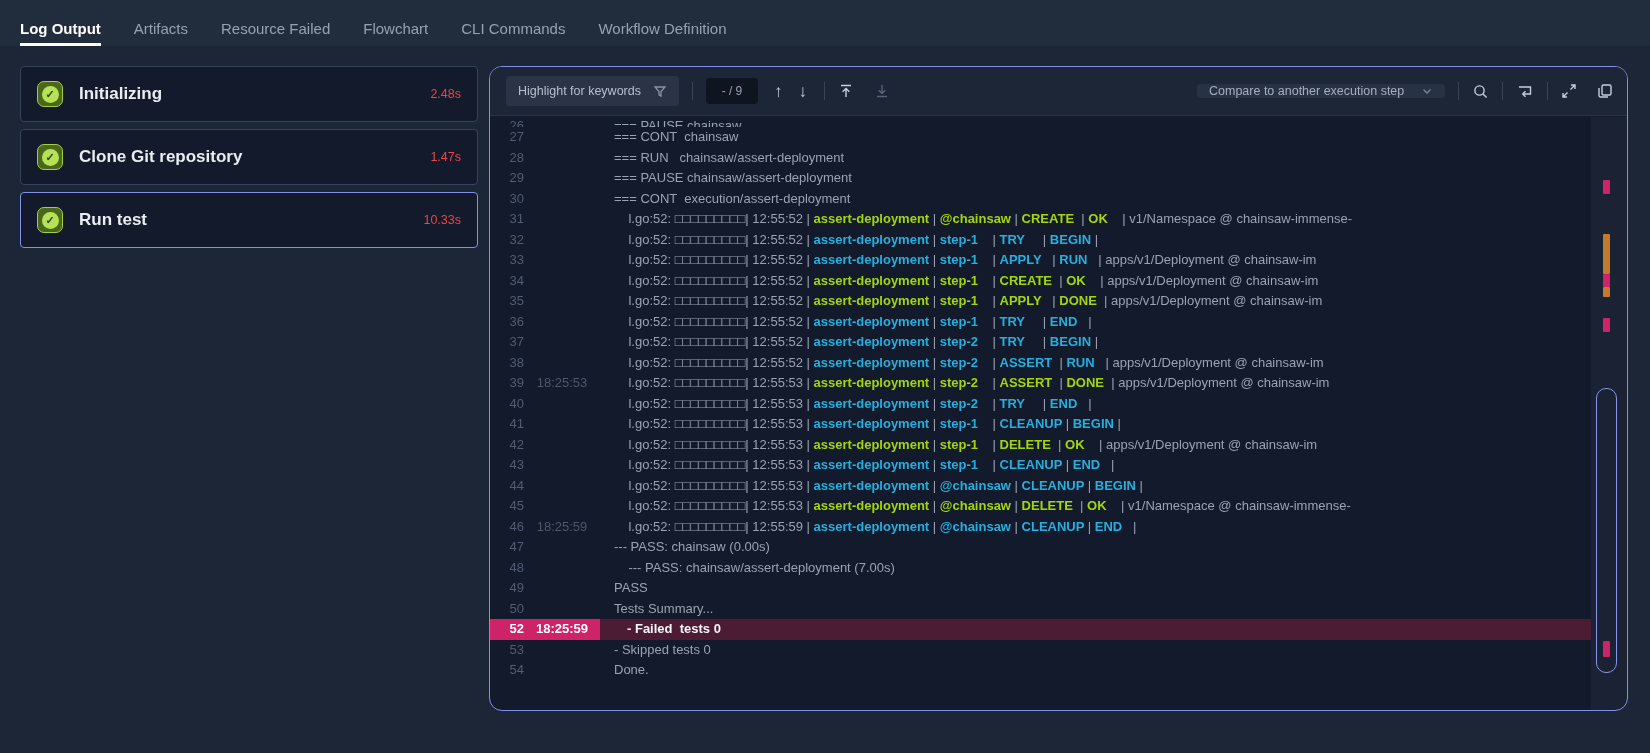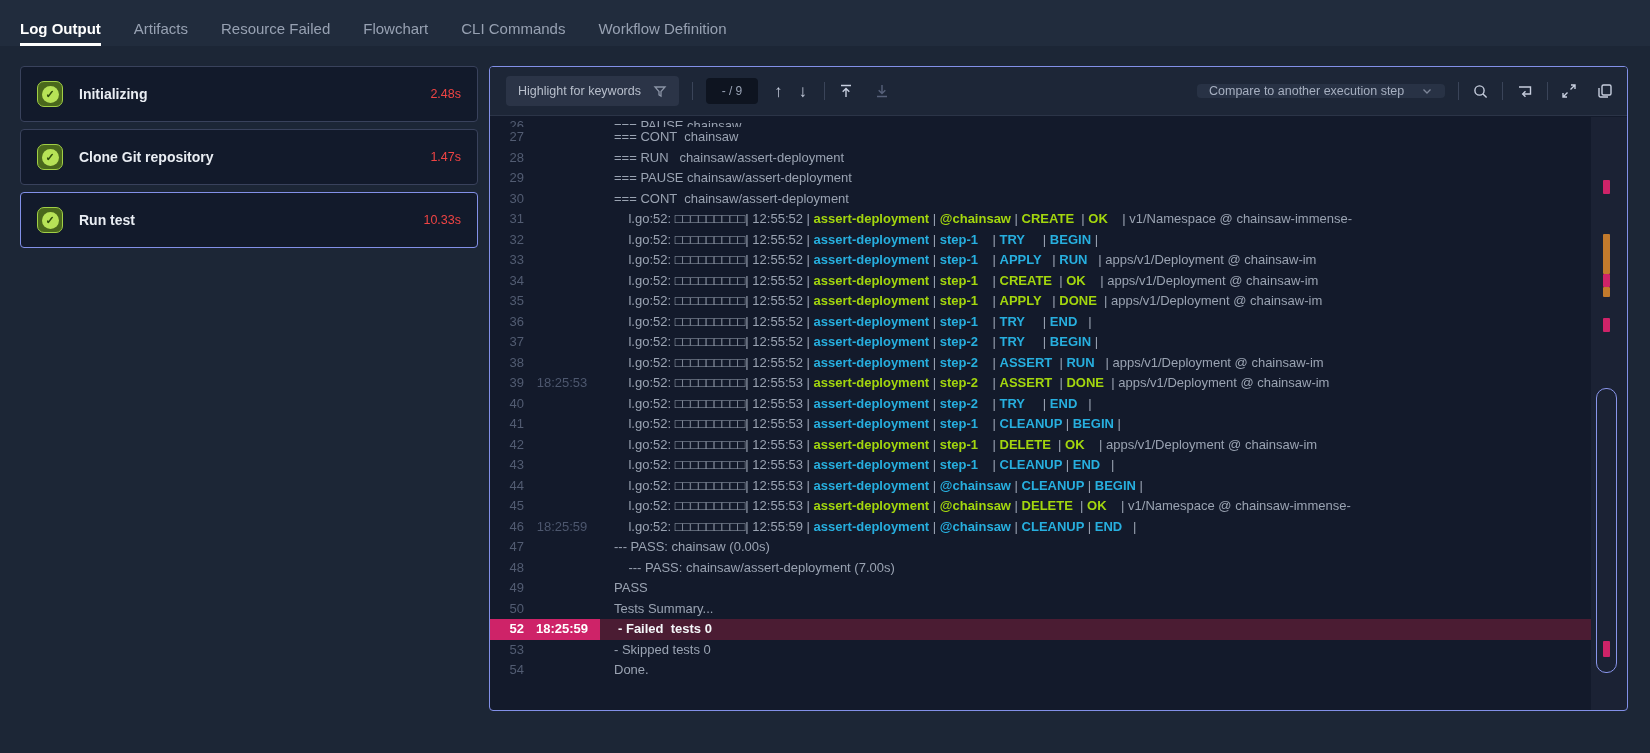--- a/index.html
+++ b/index.html
@@ -22,26 +22,26 @@
 
   
   .steps{width:458px;flex:none}
   .step{height:56px;background:var(--card-bg);border:1px solid var(--card-border);border-radius:4px;
         display:flex;align-items:center;padding:0 16px;margin-bottom:7px;cursor:pointer}
   .step.selected{border:1.5px solid var(--sel-border)}
   .badge{width:26px;height:26px;border-radius:7px;background:#4a681c;border:1.5px solid #a1cf45;
          display:flex;align-items:center;justify-content:center;flex:none;margin-right:16px}
   .badge .circ{width:17px;height:17px;border-radius:50%;background:#b7e257;color:#2f4c0d;
          font-size:11px;font-weight:bold;display:flex;align-items:center;justify-content:center}
-  .step .label{font-size:14px;font-weight:600;color:#e9edf3;flex:1}
+  .step .label{font-size:17px;font-weight:600;color:#e9edf3;flex:1}
   .step .dur{font-size:12.5px;color:#ef4444}
 
   
   .panel{position:relative;flex:1;height:645px;background:var(--panel-bg);border:1px solid var(--sel-border);
-         border-radius:4px;overflow:hidden}
+         border-radius:13px;overflow:hidden}
   .ltoolbar{height:49px;background:var(--toolbar-bg);border-bottom:1px solid #2b3447;
             display:flex;align-items:center;padding:0 14px 0 16px}
   .pill{height:30px;background:var(--pill-bg);border-radius:4px;display:flex;align-items:center;
         padding:0 12px;font-size:12.5px;color:#b8bfcc;cursor:pointer}
   .pill .fic{margin-left:12px;display:flex}
   .vdiv{width:1px;height:18px;background:#3a4459;margin:0 13px;flex:none}
   .counter{width:52px;height:26px;background:#0e1420;border-radius:4px;display:flex;align-items:center;
            justify-content:center;font-size:12px;color:#98a2b4}
   .arrbtn{background:none;border:none;color:var(--icon);font-size:17px;cursor:pointer;margin-left:16px;line-height:1}
   .ibtn{background:none;border:none;cursor:pointer;display:flex;align-items:center;padding:0}
@@ -57,21 +57,21 @@
   .row.partial{height:11px;overflow:hidden;display:flex;align-items:flex-end}
   .row.partial>*{transform:translateY(9px)}
   .ln{width:34px;text-align:right;color:var(--ln);flex:none}
   .ts{width:76px;text-align:center;color:var(--ts);flex:none}
   .txt{padding-left:14px;white-space:pre;flex:1}
   .seg-g{color:var(--log-gray)} .seg-n{color:var(--green);font-weight:bold}
   .seg-b{color:var(--cyan);font-weight:bold} .seg-w{color:#f4f6f9;font-weight:bold}
   .row.subtle{background:#1c2539}
   .row.hl{background:var(--hl-row)}
   .row.hl .ln,.row.hl .ts{background:var(--hl-gutter);color:#ffffff;font-weight:bold}
-  .row.hl .txt{margin-left:4px}
+  .row.hl .txt{margin-left:13px}
 
   
   .minimap{position:absolute;top:50px;bottom:0;right:0;width:36px;background:rgba(220,228,255,0.045)}
   .mark{position:absolute;left:12px;width:7px;border-radius:1px}
   .thumb{position:absolute;left:5px;width:21px;border:1.5px solid #8995ea;border-radius:10px;cursor:grab}
 
   svg{display:block}
 </style>
 </head>
 <body>
@@ -171,21 +171,21 @@
             <path d="M11 14H3.5A1.5 1.5 0 012 12.5V5" fill="none" stroke="#c7cede" stroke-width="1.4"></path>
           </svg>
       </button>
     </div>
 
     <div class="logbody">
         <div class="row partial"><span class="ln">26</span><span class="ts"></span><span class="txt"><span class="seg-g">=== PAUSE chainsaw</span></span></div>
         <div class="row"><span class="ln">27</span><span class="ts"></span><span class="txt"><span class="seg-g">=== CONT  chainsaw</span></span></div>
         <div class="row"><span class="ln">28</span><span class="ts"></span><span class="txt"><span class="seg-g">=== RUN   chainsaw/assert-deployment</span></span></div>
         <div class="row"><span class="ln">29</span><span class="ts"></span><span class="txt"><span class="seg-g">=== PAUSE chainsaw/assert-deployment</span></span></div>
-        <div class="row"><span class="ln">30</span><span class="ts"></span><span class="txt"><span class="seg-g">=== CONT  chainsaw/assert-deployment</span></span></div>
+        <div class="row"><span class="ln">30</span><span class="ts"></span><span class="txt"><span class="seg-g">=== CONT  execution/assert-deployment</span></span></div>
         <div class="row"><span class="ln">31</span><span class="ts"></span><span class="txt"><span class="seg-g">    l.go:52: □□□□□□□□□| 12:55:52 | </span><span class="seg-n">assert-deployment</span><span class="seg-g"> | </span><span class="seg-n">@chainsaw</span><span class="seg-g"> | </span><span class="seg-n">CREATE  </span><span class="seg-g">| </span><span class="seg-n">OK    </span><span class="seg-g">| v1/Namespace @ chainsaw-immense-</span></span></div>
         <div class="row"><span class="ln">32</span><span class="ts"></span><span class="txt"><span class="seg-g">    l.go:52: □□□□□□□□□| 12:55:52 | </span><span class="seg-b">assert-deployment</span><span class="seg-g"> | </span><span class="seg-b">step-1   </span><span class="seg-g"> | </span><span class="seg-b">TRY     </span><span class="seg-g">| </span><span class="seg-b">BEGIN </span><span class="seg-g">|</span></span></div>
         <div class="row"><span class="ln">33</span><span class="ts"></span><span class="txt"><span class="seg-g">    l.go:52: □□□□□□□□□| 12:55:52 | </span><span class="seg-b">assert-deployment</span><span class="seg-g"> | </span><span class="seg-b">step-1   </span><span class="seg-g"> | </span><span class="seg-b">APPLY   </span><span class="seg-g">| </span><span class="seg-b">RUN   </span><span class="seg-g">| apps/v1/Deployment @ chainsaw-im</span></span></div>
         <div class="row"><span class="ln">34</span><span class="ts"></span><span class="txt"><span class="seg-g">    l.go:52: □□□□□□□□□| 12:55:52 | </span><span class="seg-n">assert-deployment</span><span class="seg-g"> | </span><span class="seg-n">step-1   </span><span class="seg-g"> | </span><span class="seg-n">CREATE  </span><span class="seg-g">| </span><span class="seg-n">OK    </span><span class="seg-g">| apps/v1/Deployment @ chainsaw-im</span></span></div>
         <div class="row"><span class="ln">35</span><span class="ts"></span><span class="txt"><span class="seg-g">    l.go:52: □□□□□□□□□| 12:55:52 | </span><span class="seg-n">assert-deployment</span><span class="seg-g"> | </span><span class="seg-n">step-1   </span><span class="seg-g"> | </span><span class="seg-n">APPLY   </span><span class="seg-g">| </span><span class="seg-n">DONE  </span><span class="seg-g">| apps/v1/Deployment @ chainsaw-im</span></span></div>
         <div class="row"><span class="ln">36</span><span class="ts"></span><span class="txt"><span class="seg-g">    l.go:52: □□□□□□□□□| 12:55:52 | </span><span class="seg-b">assert-deployment</span><span class="seg-g"> | </span><span class="seg-b">step-1   </span><span class="seg-g"> | </span><span class="seg-b">TRY     </span><span class="seg-g">| </span><span class="seg-b">END   </span><span class="seg-g">|</span></span></div>
         <div class="row"><span class="ln">37</span><span class="ts"></span><span class="txt"><span class="seg-g">    l.go:52: □□□□□□□□□| 12:55:52 | </span><span class="seg-b">assert-deployment</span><span class="seg-g"> | </span><span class="seg-b">step-2   </span><span class="seg-g"> | </span><span class="seg-b">TRY     </span><span class="seg-g">| </span><span class="seg-b">BEGIN </span><span class="seg-g">|</span></span></div>
         <div class="row"><span class="ln">38</span><span class="ts"></span><span class="txt"><span class="seg-g">    l.go:52: □□□□□□□□□| 12:55:52 | </span><span class="seg-b">assert-deployment</span><span class="seg-g"> | </span><span class="seg-b">step-2   </span><span class="seg-g"> | </span><span class="seg-b">ASSERT  </span><span class="seg-g">| </span><span class="seg-b">RUN   </span><span class="seg-g">| apps/v1/Deployment @ chainsaw-im</span></span></div>
         <div class="row"><span class="ln">39</span><span class="ts">18:25:53</span><span class="txt"><span class="seg-g">    l.go:52: □□□□□□□□□| 12:55:53 | </span><span class="seg-n">assert-deployment</span><span class="seg-g"> | </span><span class="seg-n">step-2   </span><span class="seg-g"> | </span><span class="seg-n">ASSERT  </span><span class="seg-g">| </span><span class="seg-n">DONE  </span><span class="seg-g">| apps/v1/Deployment @ chainsaw-im</span></span></div>
         <div class="row"><span class="ln">40</span><span class="ts"></span><span class="txt"><span class="seg-g">    l.go:52: □□□□□□□□□| 12:55:53 | </span><span class="seg-b">assert-deployment</span><span class="seg-g"> | </span><span class="seg-b">step-2   </span><span class="seg-g"> | </span><span class="seg-b">TRY     </span><span class="seg-g">| </span><span class="seg-b">END   </span><span class="seg-g">|</span></span></div>

